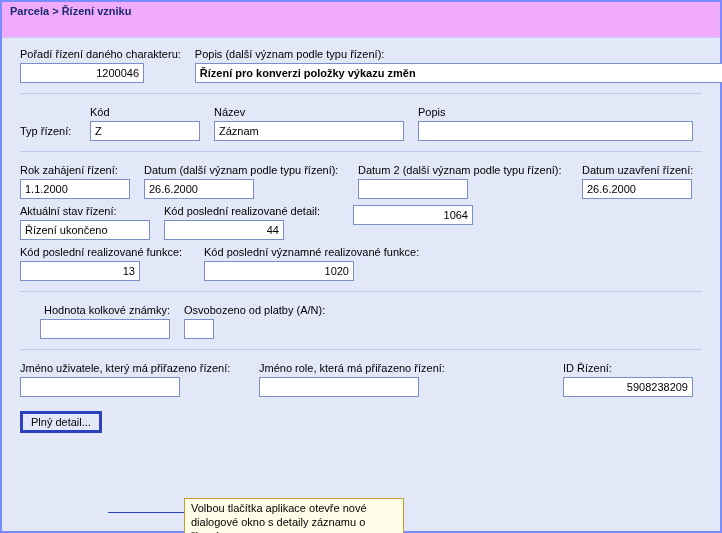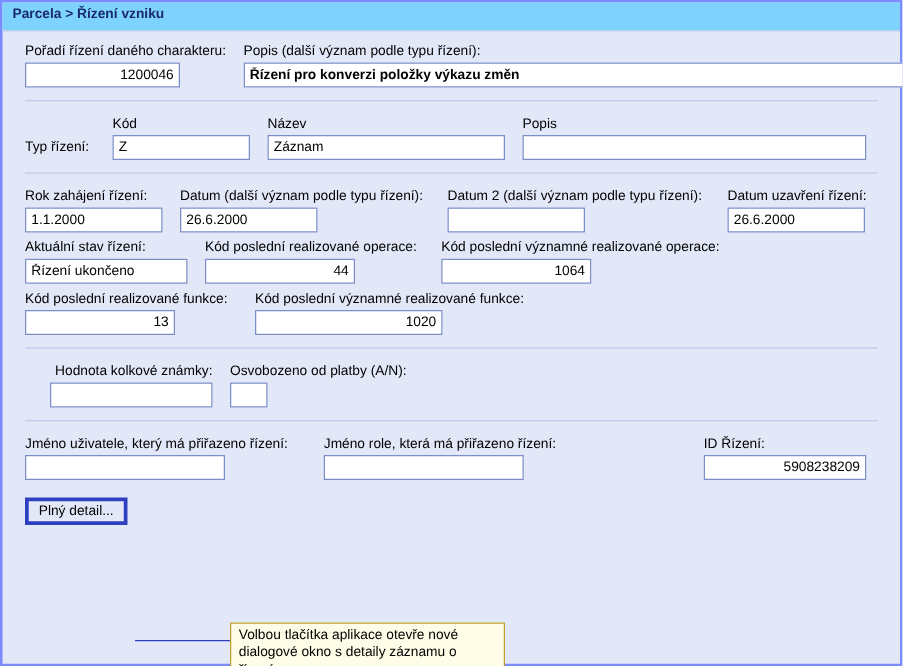--- a/index.html
+++ b/index.html
@@ -11,26 +11,26 @@
     background: #fff;
   }
   .window {
     width: 722px;
     height: 533px;
     border: 2px solid #7a8cff;
     background: #e3e8f9;
     position: relative;
   }
   .titlebar {
-    height: 23px;
+    height: 36px;
     padding: 3px 8px;
     font-size: 11px;
     font-weight: bold;
     color: #1a2a6b;
-    background: #7dd3fc;
+    background: #f0abfc;
     border-bottom: 1px solid #c5cef2;
   }
   .content {
     padding: 10px 18px 10px 18px;
   }
   .row {
     display: flex;
     align-items: flex-start;
     margin-bottom: 4px;
     gap: 14px;
@@ -156,25 +156,24 @@
         <input type="text" style="width: 110px;" value="26.6.2000">
       </div>
     </div>
 
     <div class="row" style="margin-top:6px;">
       <div class="field" style="width:130px;">
         <span class="label">Aktuální stav řízení:</span>
         <input type="text" style="width: 130px;" value="Řízení ukončeno">
       </div>
       <div class="field" style="width:175px;">
-        <span class="label">Kód poslední realizované operace:</span>
+        <span class="label">Kód poslední realizované detail:</span>
         <input type="text" class="right" style="width: 120px;" value="44">
       </div>
       <div class="field" style="width:240px;">
-        <span class="label">Kód poslední významné realizované operace:</span>
         <input type="text" class="right" style="width: 120px;" value="1064">
       </div>
     </div>
 
     <div class="row" style="margin-top:6px;">
       <div class="field" style="width:170px;">
         <span class="label">Kód poslední realizované funkce:</span>
         <input type="text" class="right" style="width: 120px;" value="13">
       </div>
       <div class="field" style="width:240px;">

